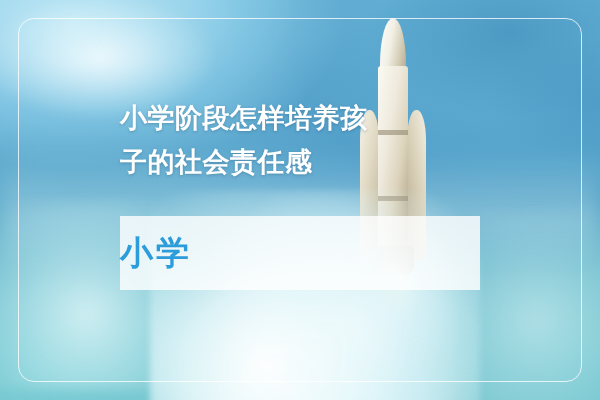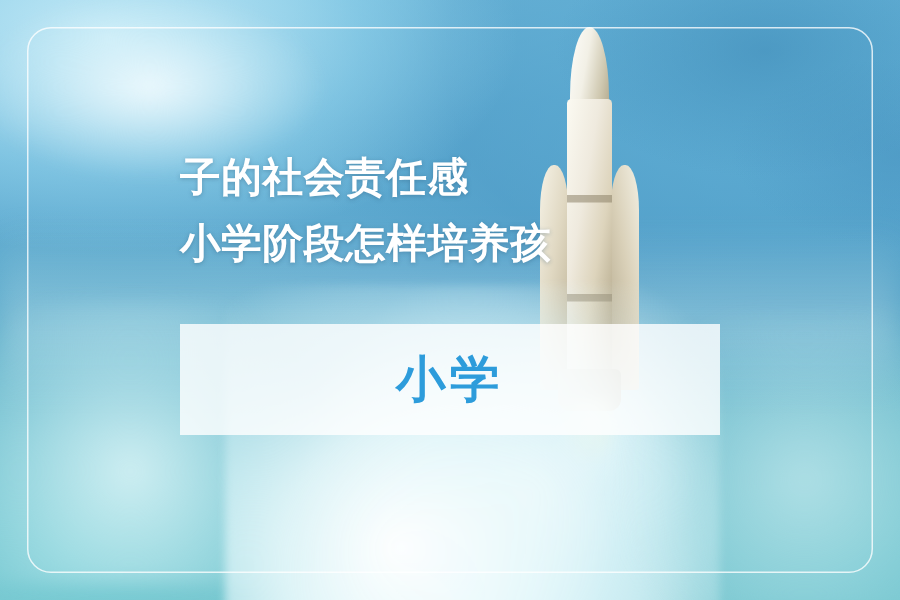--- a/index.html
+++ b/index.html
@@ -145,21 +145,20 @@
     text-shadow: 0 1px 3px rgba(40,80,110,0.35);
   }
 
   
   .tag-bar {
     position: absolute;
     left: 120px; top: 216px; width: 360px; height: 74px;
     background: rgba(255,255,255,0.80);
     display: flex;
     align-items: center;
-    justify-content: center;
   }
   .tag-text {
     color: #2d9cdb;
     font-size: 33px;
     font-weight: 700;
     letter-spacing: 3px;
   }
 </style>
 </head>
 <body>
@@ -183,21 +182,21 @@
     <div class="rkt-flame"></div>
   </div>
 
   <div class="cloud-left"></div>
   <div class="cloud-main"></div>
   <div class="cloud-right"></div>
 
   <div class="frame"></div>
 
   <div class="title">
+    <div>小学阶段怎样培养孩</div>
     <div>子的社会责任感</div>
-    <div>小学阶段怎样培养孩</div>
   </div>
 
   <div class="tag-bar">
     <span class="tag-text">小学</span>
   </div>
 
 </div>
 
 </body></html>

